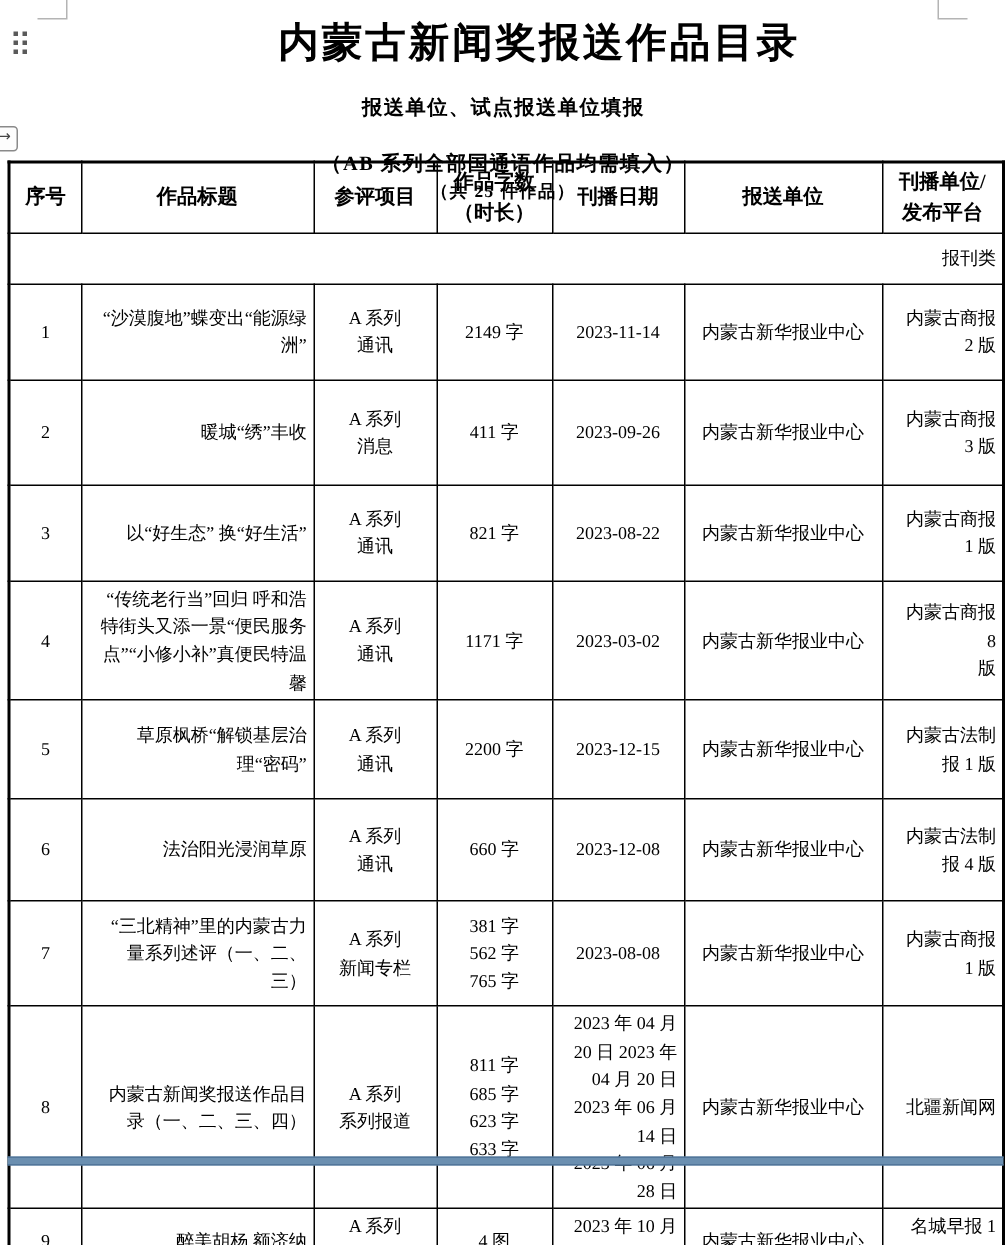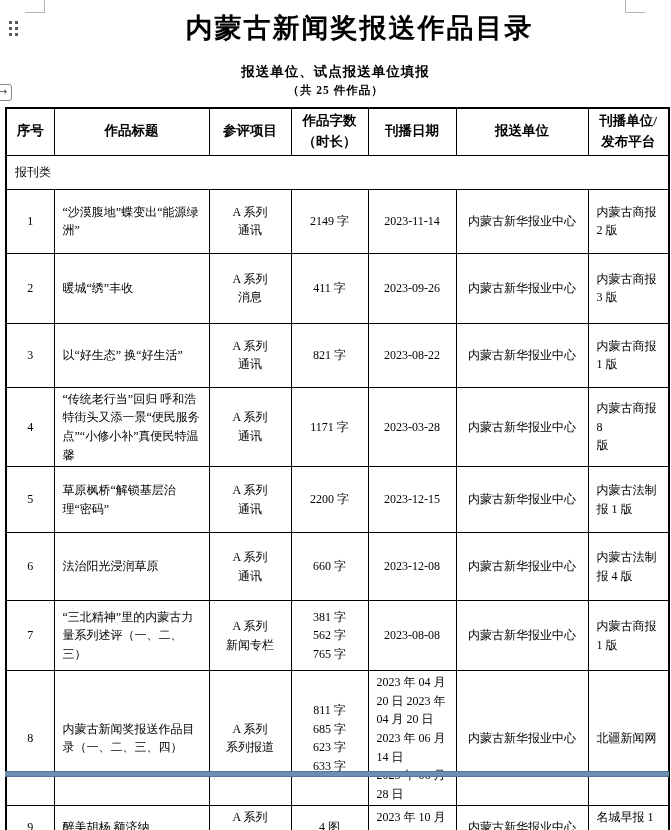--- a/index.html
+++ b/index.html
@@ -31,21 +31,21 @@
   #subtitle-count{font-size:11.5px;font-weight:bold;margin-top:2px;letter-spacing:1px;}
 
   
   #tbl{position:absolute;left:5px;top:107px;width:663px;border-collapse:collapse;
        table-layout:fixed;border:2px solid #000;}
   #tbl td,#tbl th{border:1px solid #000;font-size:12px;line-height:1.55;
        vertical-align:middle;padding:2px 4px;white-space:pre-line;overflow:hidden;
        font-weight:normal;}
   #tbl th{font-size:13.5px;font-weight:bold;text-align:center;white-space:pre-line;}
   .c{text-align:center;}
-  .l{text-align:left;padding-left:8px !important;}
+  .l{text-align:right;padding-left:8px !important;}
   .section-row td{height:29px;font-size:12.5px;}
   .hrow th{height:41px;}
   .r1 td{height:59px;} .r2 td{height:65px;} .r3 td{height:59px;}
   .r4 td{height:72px;} .r5 td{height:61px;} .r6 td{height:63px;}
   .r7 td{height:65px;} .r8 td{height:113px;} .r9 td{height:32px;}
 
   
   #page-break-line{position:absolute;left:5px;top:771px;width:664px;height:6px;
     background:#6b8fb0;border-top:1px solid #52769a;border-bottom:1px solid #52769a;
     box-sizing:border-box;z-index:5;}
@@ -67,20 +67,21 @@
       <i></i>
       <i></i>
       <i></i>
   </div>
 
   <div id="anchor-icon">→</div>
 
   <div id="head">
     <div id="doc-title">内蒙古新闻奖报送作品目录</div>
     <div class="sub-bold">报送单位、试点报送单位填报</div>
+    <div class="sub-bold">（AB 系列全部国通语作品均需填入）</div>
     <div id="subtitle-count">（共 25 件作品）</div>
   </div>
 
   <table id="tbl">
     <colgroup>
       <col style="width:48px">
         <col style="width:155px">
         <col style="width:82px">
       <col style="width:77px">
         <col style="width:88px">
@@ -135,21 +136,21 @@
       <td class="c">内蒙古新华报业中心</td>
       <td class="l">内蒙古商报
 1 版</td>
     </tr>
     <tr class="r4">
       <td class="c">4</td>
       <td class="l">“传统老行当”回归 呼和浩特街头又添一景“便民服务点”“小修小补”真便民特温馨</td>
       <td class="c">A 系列
 通讯</td>
       <td class="c">1171 字</td>
-      <td class="c">2023-03-28</td>
+      <td class="c">2023-03-02</td>
       <td class="c">内蒙古新华报业中心</td>
       <td class="l">内蒙古商报 8
 版</td>
     </tr>
     <tr class="r5">
       <td class="c">5</td>
       <td class="l">草原枫桥“解锁基层治理“密码”</td>
       <td class="c">A 系列
 通讯</td>
       <td class="c">2200 字</td>

